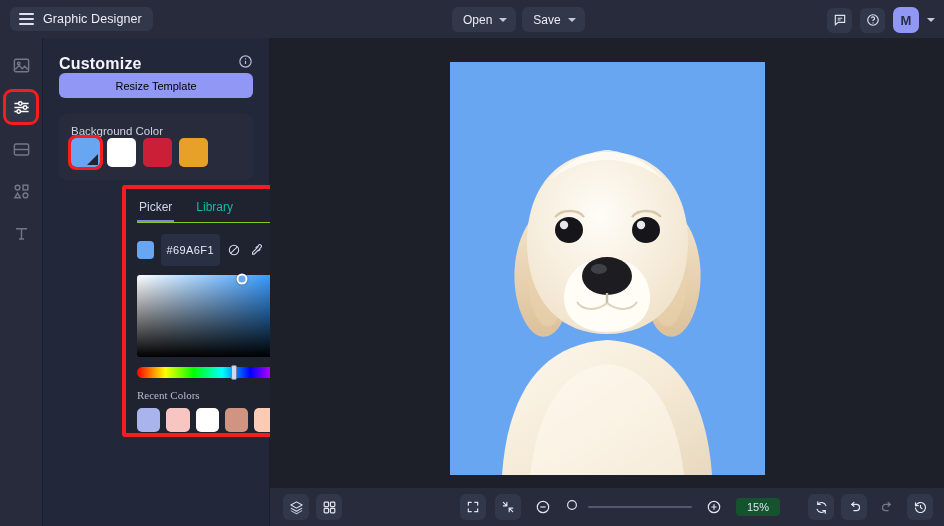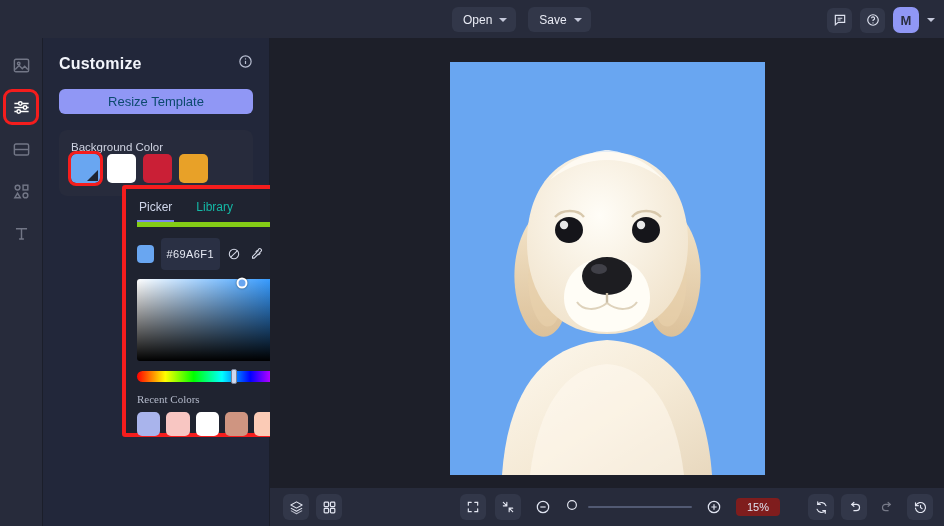--- a/index.html
+++ b/index.html
@@ -21,21 +21,21 @@
   .tb-left { display:flex; align-items:center; margin-left:10px; }
   .title-chip {
     display:flex; align-items:center; gap:9px;
     background:#323749; border-radius:6px;
     padding:5px 11px 5px 9px;
   }
   .hamburger { width:15px; height:12px; display:flex; flex-direction:column; justify-content:space-between; }
   .hamburger i { display:block; height:1.6px; background:#dfe2ee; border-radius:1px; }
   .title-text { font-size:12.5px; color:#eceef6; letter-spacing:.1px; }
 
-  .tb-center { position:absolute; left:452px; top:7px; display:flex; gap:12px; }
+  .tb-center { position:absolute; left:452px; top:7px; display:flex; gap:6px; }
   .dd-btn {
     background:#323749; border-radius:6px; height:25px;
     display:flex; align-items:center; gap:7px; padding:0 9px 0 11px;
     font-size:12px; color:#e9ebf4; cursor:pointer;
   }
   .chev { width:0;height:0; border-left:4px solid transparent; border-right:4px solid transparent; border-top:4.5px solid #c4c8da; }
 
   .tb-right { position:absolute; right:9px; top:7px; display:flex; align-items:center; gap:8px; }
   .ic-btn {
     width:25px; height:25px; background:#323749; border-radius:6px;
@@ -69,22 +69,22 @@
   
   .panel {
     position:absolute; left:43px; top:38px; width:227px; height:488px;
     background:#22273a;
     border-right:1px solid #1b1e2a;
     padding:16px 16px 0 16px;
   }
   .panel-head { display:flex; align-items:center; justify-content:space-between; }
   .panel-title { font-size:16px; font-weight:bold; color:#f2f4fa; letter-spacing:.2px; }
   .resize-btn {
-    margin-top:16px; width:100%; height:25px; background:#9097f5;
-    border-radius:6px; color:#0c4a6e; font-size:13px;
+    margin-top:0; width:100%; height:25px; background:#9097f5;
+    border-radius:6px; color:#000000; font-size:11px;
     display:flex; align-items:center; justify-content:center; cursor:pointer;
   }
   .dims { margin-top:8px; text-align:center; font-size:11.5px; color:#b9becf; }
 
   .bg-card {
     margin-top:16px; background:#272b3c; border-radius:8px;
     padding:11px 12px 13px 12px; position:relative;
   }
   .bg-label { font-size:11.5px; color:#cfd3e2; margin-bottom:1px; }
   .sw-grid { display:flex; flex-wrap:wrap; gap:7px; width:150px; }
@@ -96,21 +96,21 @@
     position:absolute; right:2px; bottom:2px; width:0;height:0;
     border-left:11px solid transparent; border-bottom:11px solid #1f2430;
   }
 
   
   .picker {
     position:absolute; left:122px; top:185px; width:200px; height:252px;
     background:#1f2330; border:4px solid #f51d1d; border-radius:3px;
     padding:8px 11px;
   }
-  .pk-tabs { display:flex; gap:20px; border-bottom:5px solid #84cc16; }
+  .pk-tabs { display:flex; gap:20px; border-bottom:1px solid #84cc16; }
   .pk-tab { font-size:12px; color:#14b8a6; padding:3px 2px 6px 2px; cursor:pointer; }
   .pk-tab.active { color:#cfd6ea; border-bottom:2px solid #7b87e8; }
   .pk-hexrow { display:flex; align-items:center; gap:7px; margin-top:11px; }
   .pk-chip { width:18px; height:18px; border-radius:4px; }
   .pk-hex {
     background:#2a3044; border-radius:4px; font-size:11px; color:#e7eaf4;
     padding:10px 6px; letter-spacing:.4px; cursor:text;
   }
   .pk-tools { display:flex; gap:8px; margin-left:auto; align-items:center; }
   .pk-tool { cursor:pointer; display:flex; }
@@ -152,35 +152,45 @@
 
   
   .bottombar {
     position:absolute; left:270px; bottom:0; width:674px; height:38px;
     background:#272b3b; display:flex; align-items:center;
   }
   .bb-left { display:flex; gap:7px; margin-left:13px; }
   .bb-center { position:absolute; left:190px; display:flex; align-items:center; gap:9px; }
   .zoom-slider { width:104px; height:2px; background:#525a73; border-radius:2px; }
   .zoom-val {
-    background:#7f1d1d; border-radius:4px; font-size:11px; color:#dfe3f0;
+    background:#14532d; border-radius:4px; font-size:11px; color:#dfe3f0;
     padding:3px 10px; min-width:44px; text-align:center; cursor:text;
   }
   .bb-right { position:absolute; right:11px; display:flex; gap:7px; }
   .bb-btn { width:26px; height:26px; background:#323749; border-radius:6px;
     display:flex; align-items:center; justify-content:center; cursor:pointer; }
   .bb-btn.plain { background:transparent; }
   .bb-btn.disabled svg { opacity:.42; }
 </style>
 </head>
 <body>
 
 <div class="app">
 
   <div class="topbar">
+    <div class="tb-left">
+      <div class="title-chip">
+        <span class="hamburger">
+            <i></i>
+            <i></i>
+            <i></i>
+          </span>
+        <span class="title-text">Graphic Designer</span>
+      </div>
+    </div>
 
     <div class="tb-center">
       <div class="dd-btn">
         <span>Open</span>
         <span class="chev"></span>
       </div>
       <div class="dd-btn">
         <span>Save</span>
         <span class="chev"></span>
       </div>

